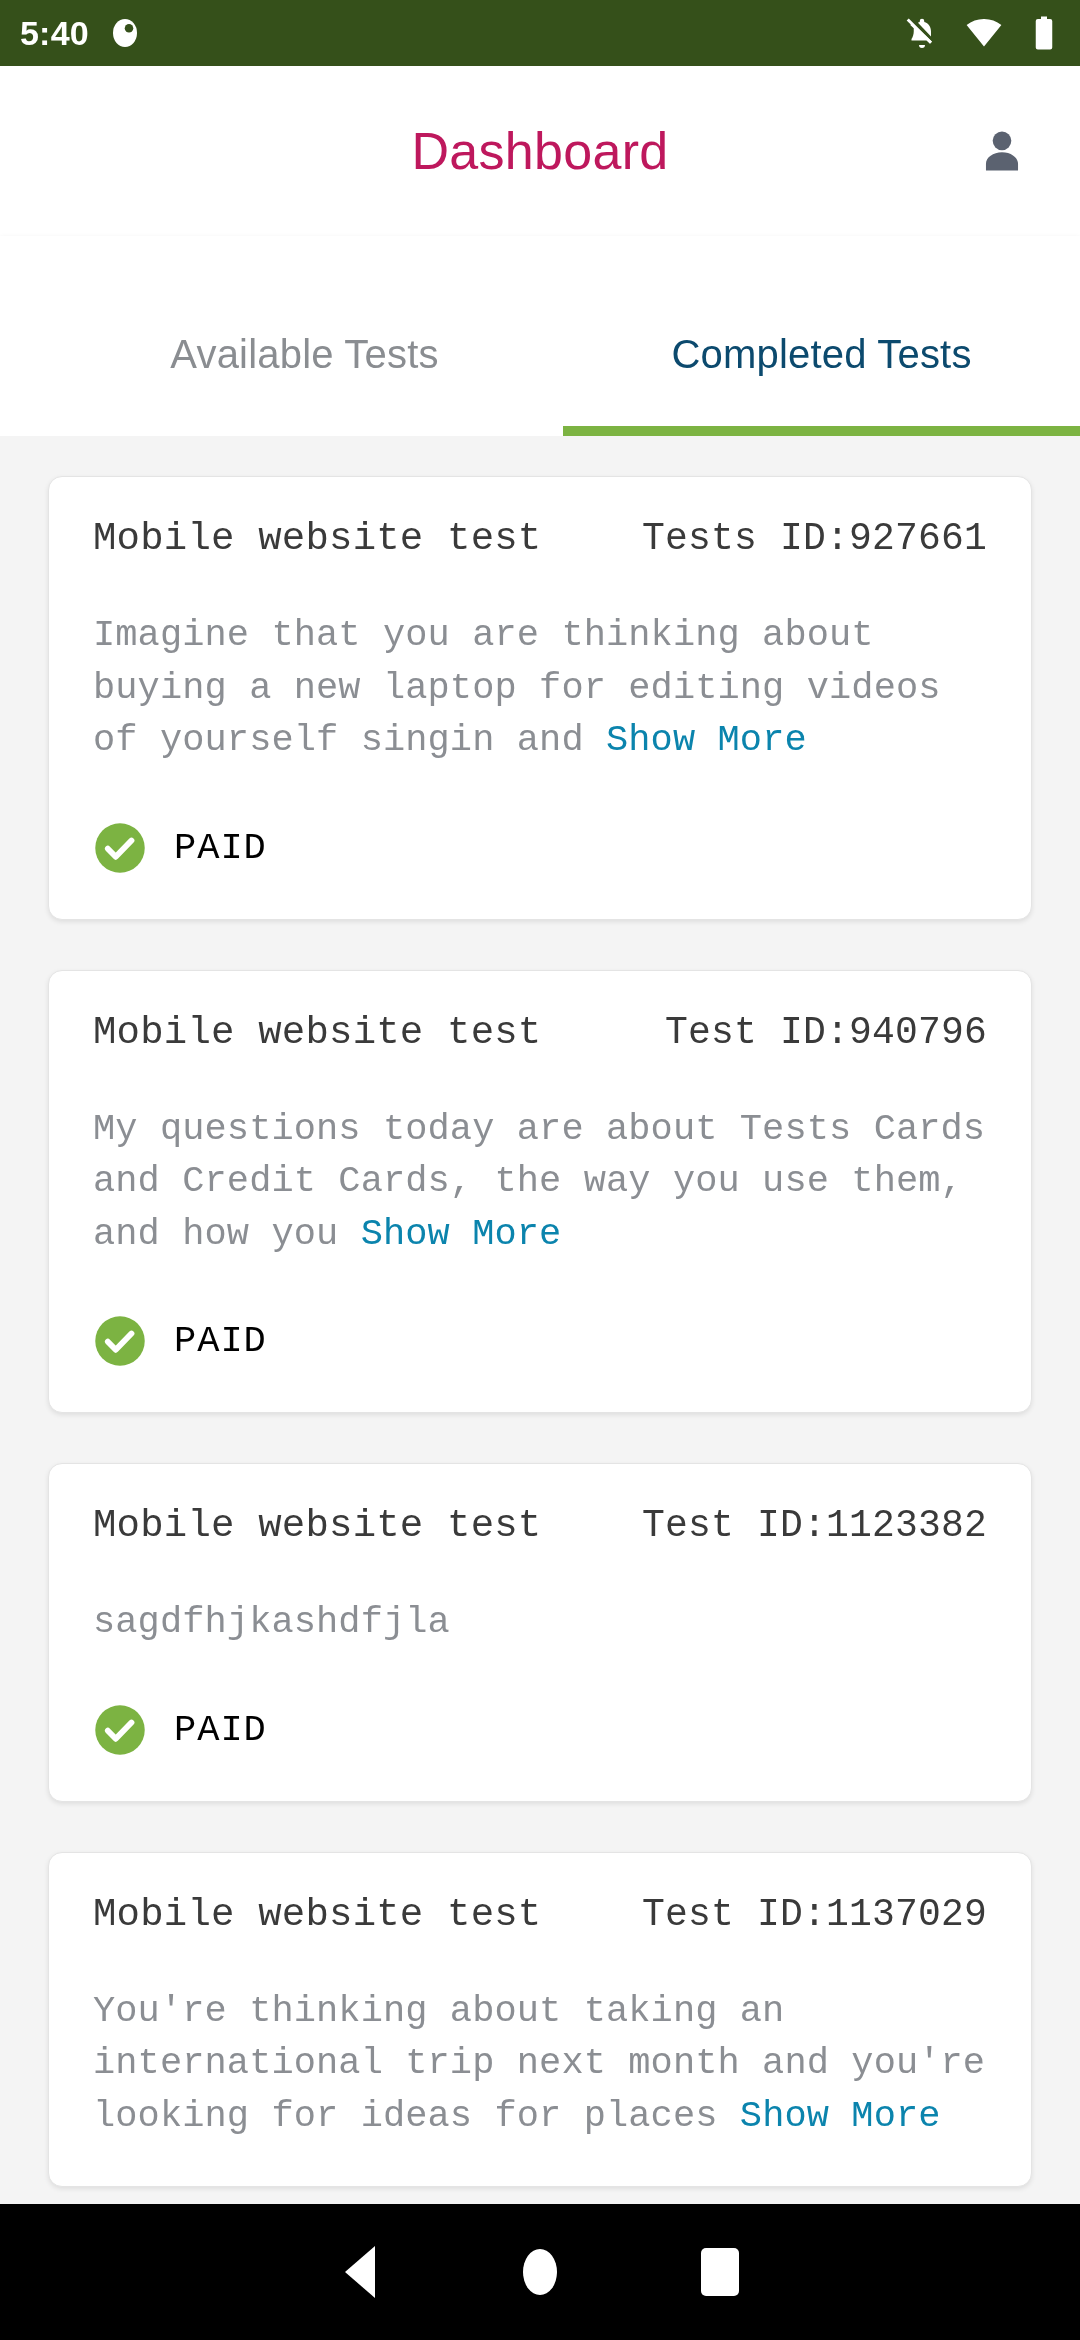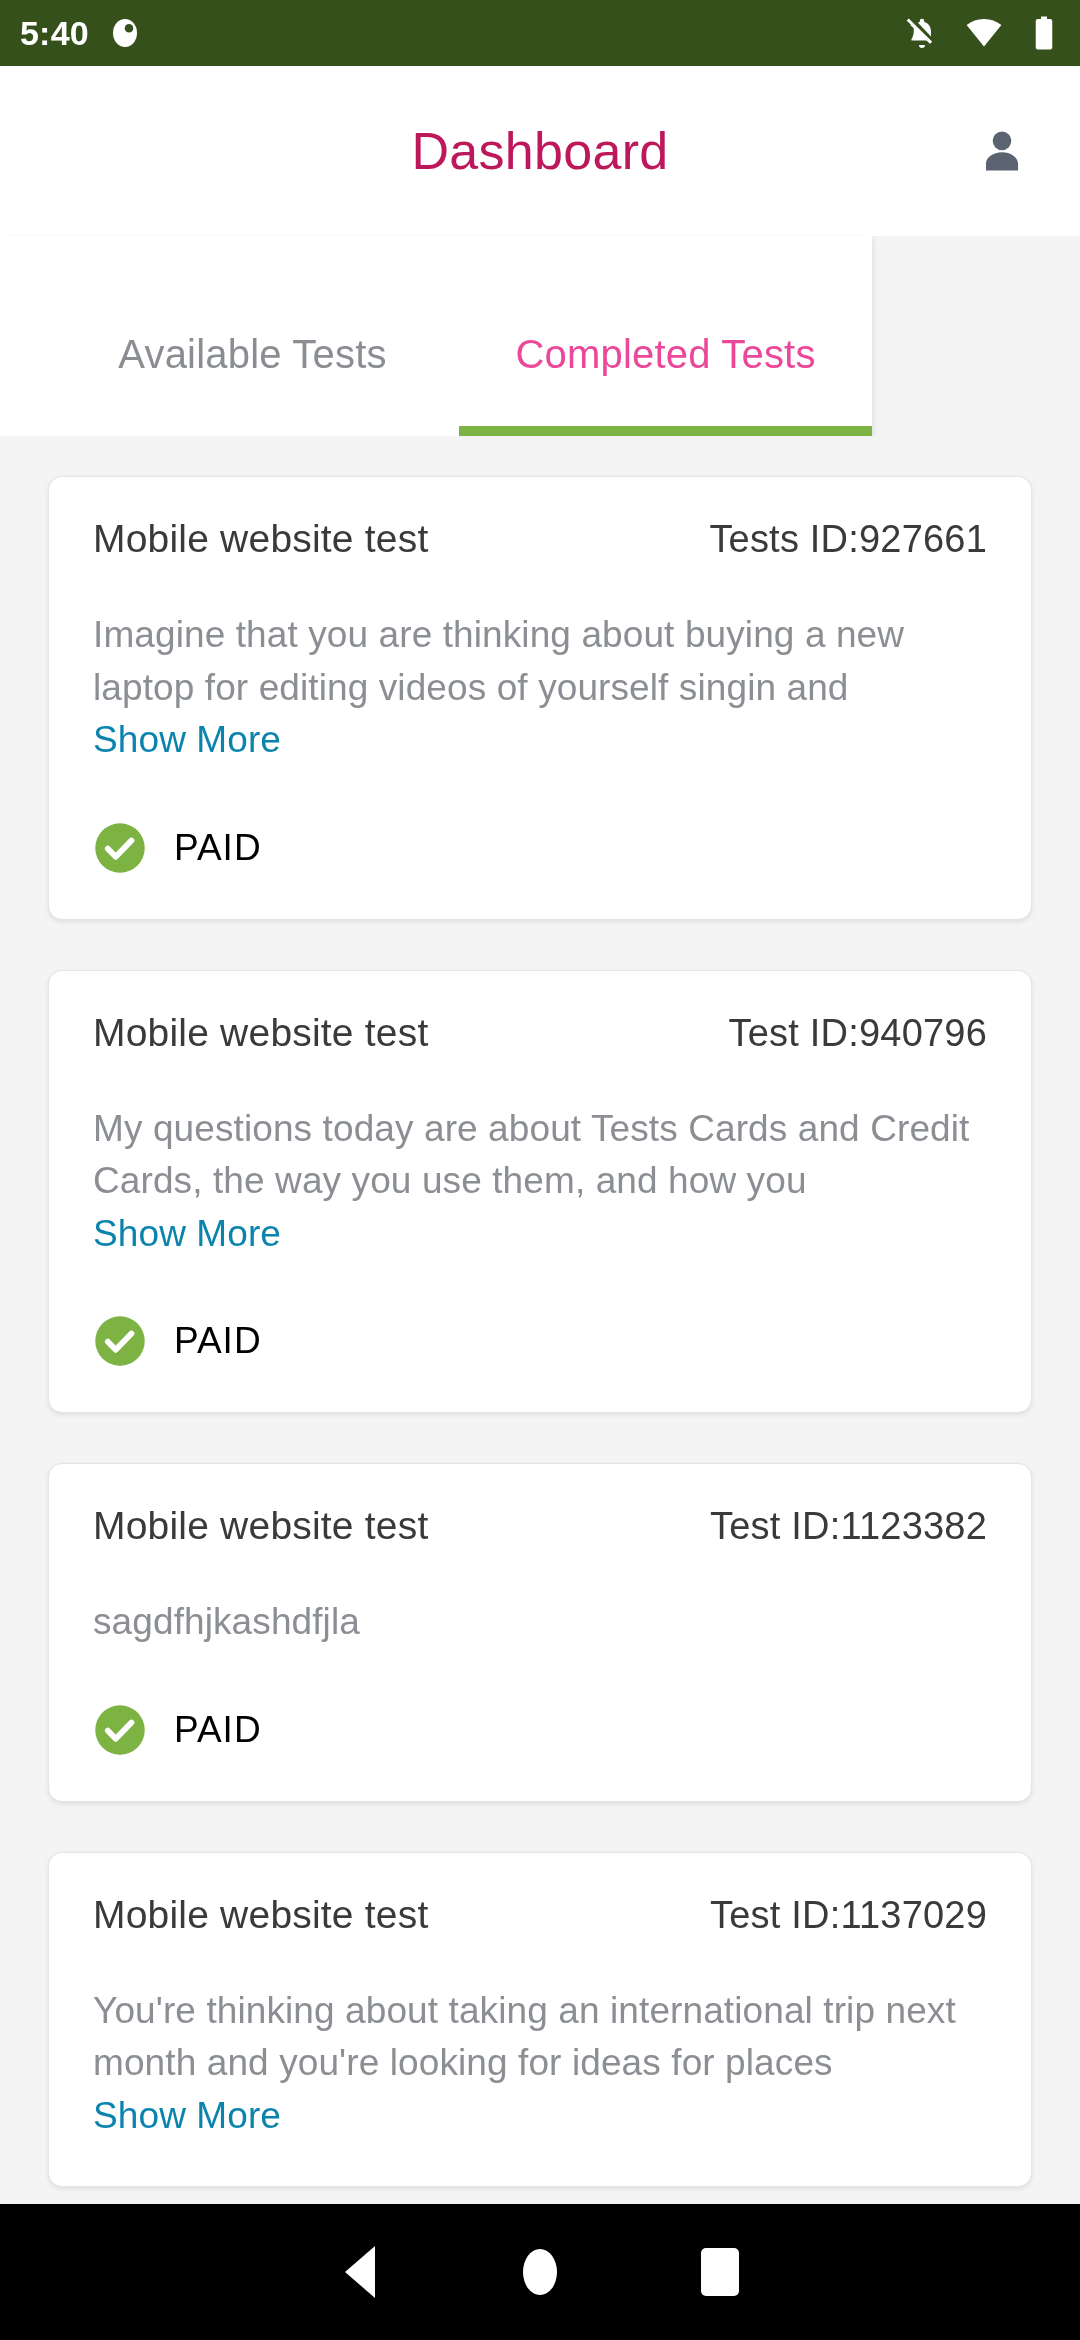--- a/index.html
+++ b/index.html
@@ -35,53 +35,54 @@
   .appbar-title {
     font-size:52px; color:#be185d; font-weight:400; letter-spacing:.3px;
   }
   .appbar-avatar {
     position:absolute; right:52px; top:50%; transform:translateY(-50%);
     width:52px; height:52px; display:block;
   }
 
   
   .tabbar {
-    position:absolute; top:236px; left:0; width:872px; height:200px;
+    position:absolute; top:236px; left:0; width:1080px; height:200px;
     background:#ffffff;
     display:flex;
     box-shadow:0 3px 6px rgba(0,0,0,.13);
     padding-left:46px;
   }
   .tab {
     flex:1; position:relative;
     display:flex; align-items:flex-start; justify-content:center;
     padding-top:96px;
   }
   .tab-label { font-size:40px; letter-spacing:.2px; }
   .tab.inactive .tab-label { color:#8a8d91; }
-  .tab.active .tab-label { color:#ec4899; }
+  .tab.active .tab-label { color:#0c4a6e; }
   .tab-indicator {
     position:absolute; bottom:0; left:0; right:0;
     height:10px; background:#7cb342;
   }
 
   
   .list {
     position:absolute; top:436px; left:0; width:1080px; height:1768px;
     background:#f4f4f4;
     padding:40px 48px 0 48px;
     overflow:hidden;
   }
   .card {
     background:#ffffff;
     border:1px solid #e4e4e4;
     border-radius:14px;
     box-shadow:0 2px 5px rgba(0,0,0,.09);
     padding:40px 44px 44px 44px;
     margin-bottom:50px;
+    font-family:Liberation Mono, monospace;
   }
   .card-head {
     display:flex; align-items:baseline; justify-content:space-between;
     margin-bottom:48px;
   }
   .card-title { font-size:39px; color:#3a3a3a; letter-spacing:.2px; }
   .card-testid { font-size:38px; color:#3a3a3a; letter-spacing:.2px; }
   .card-desc {
     font-size:37px; line-height:1.42; color:#8b8e93;
     letter-spacing:.1px;

